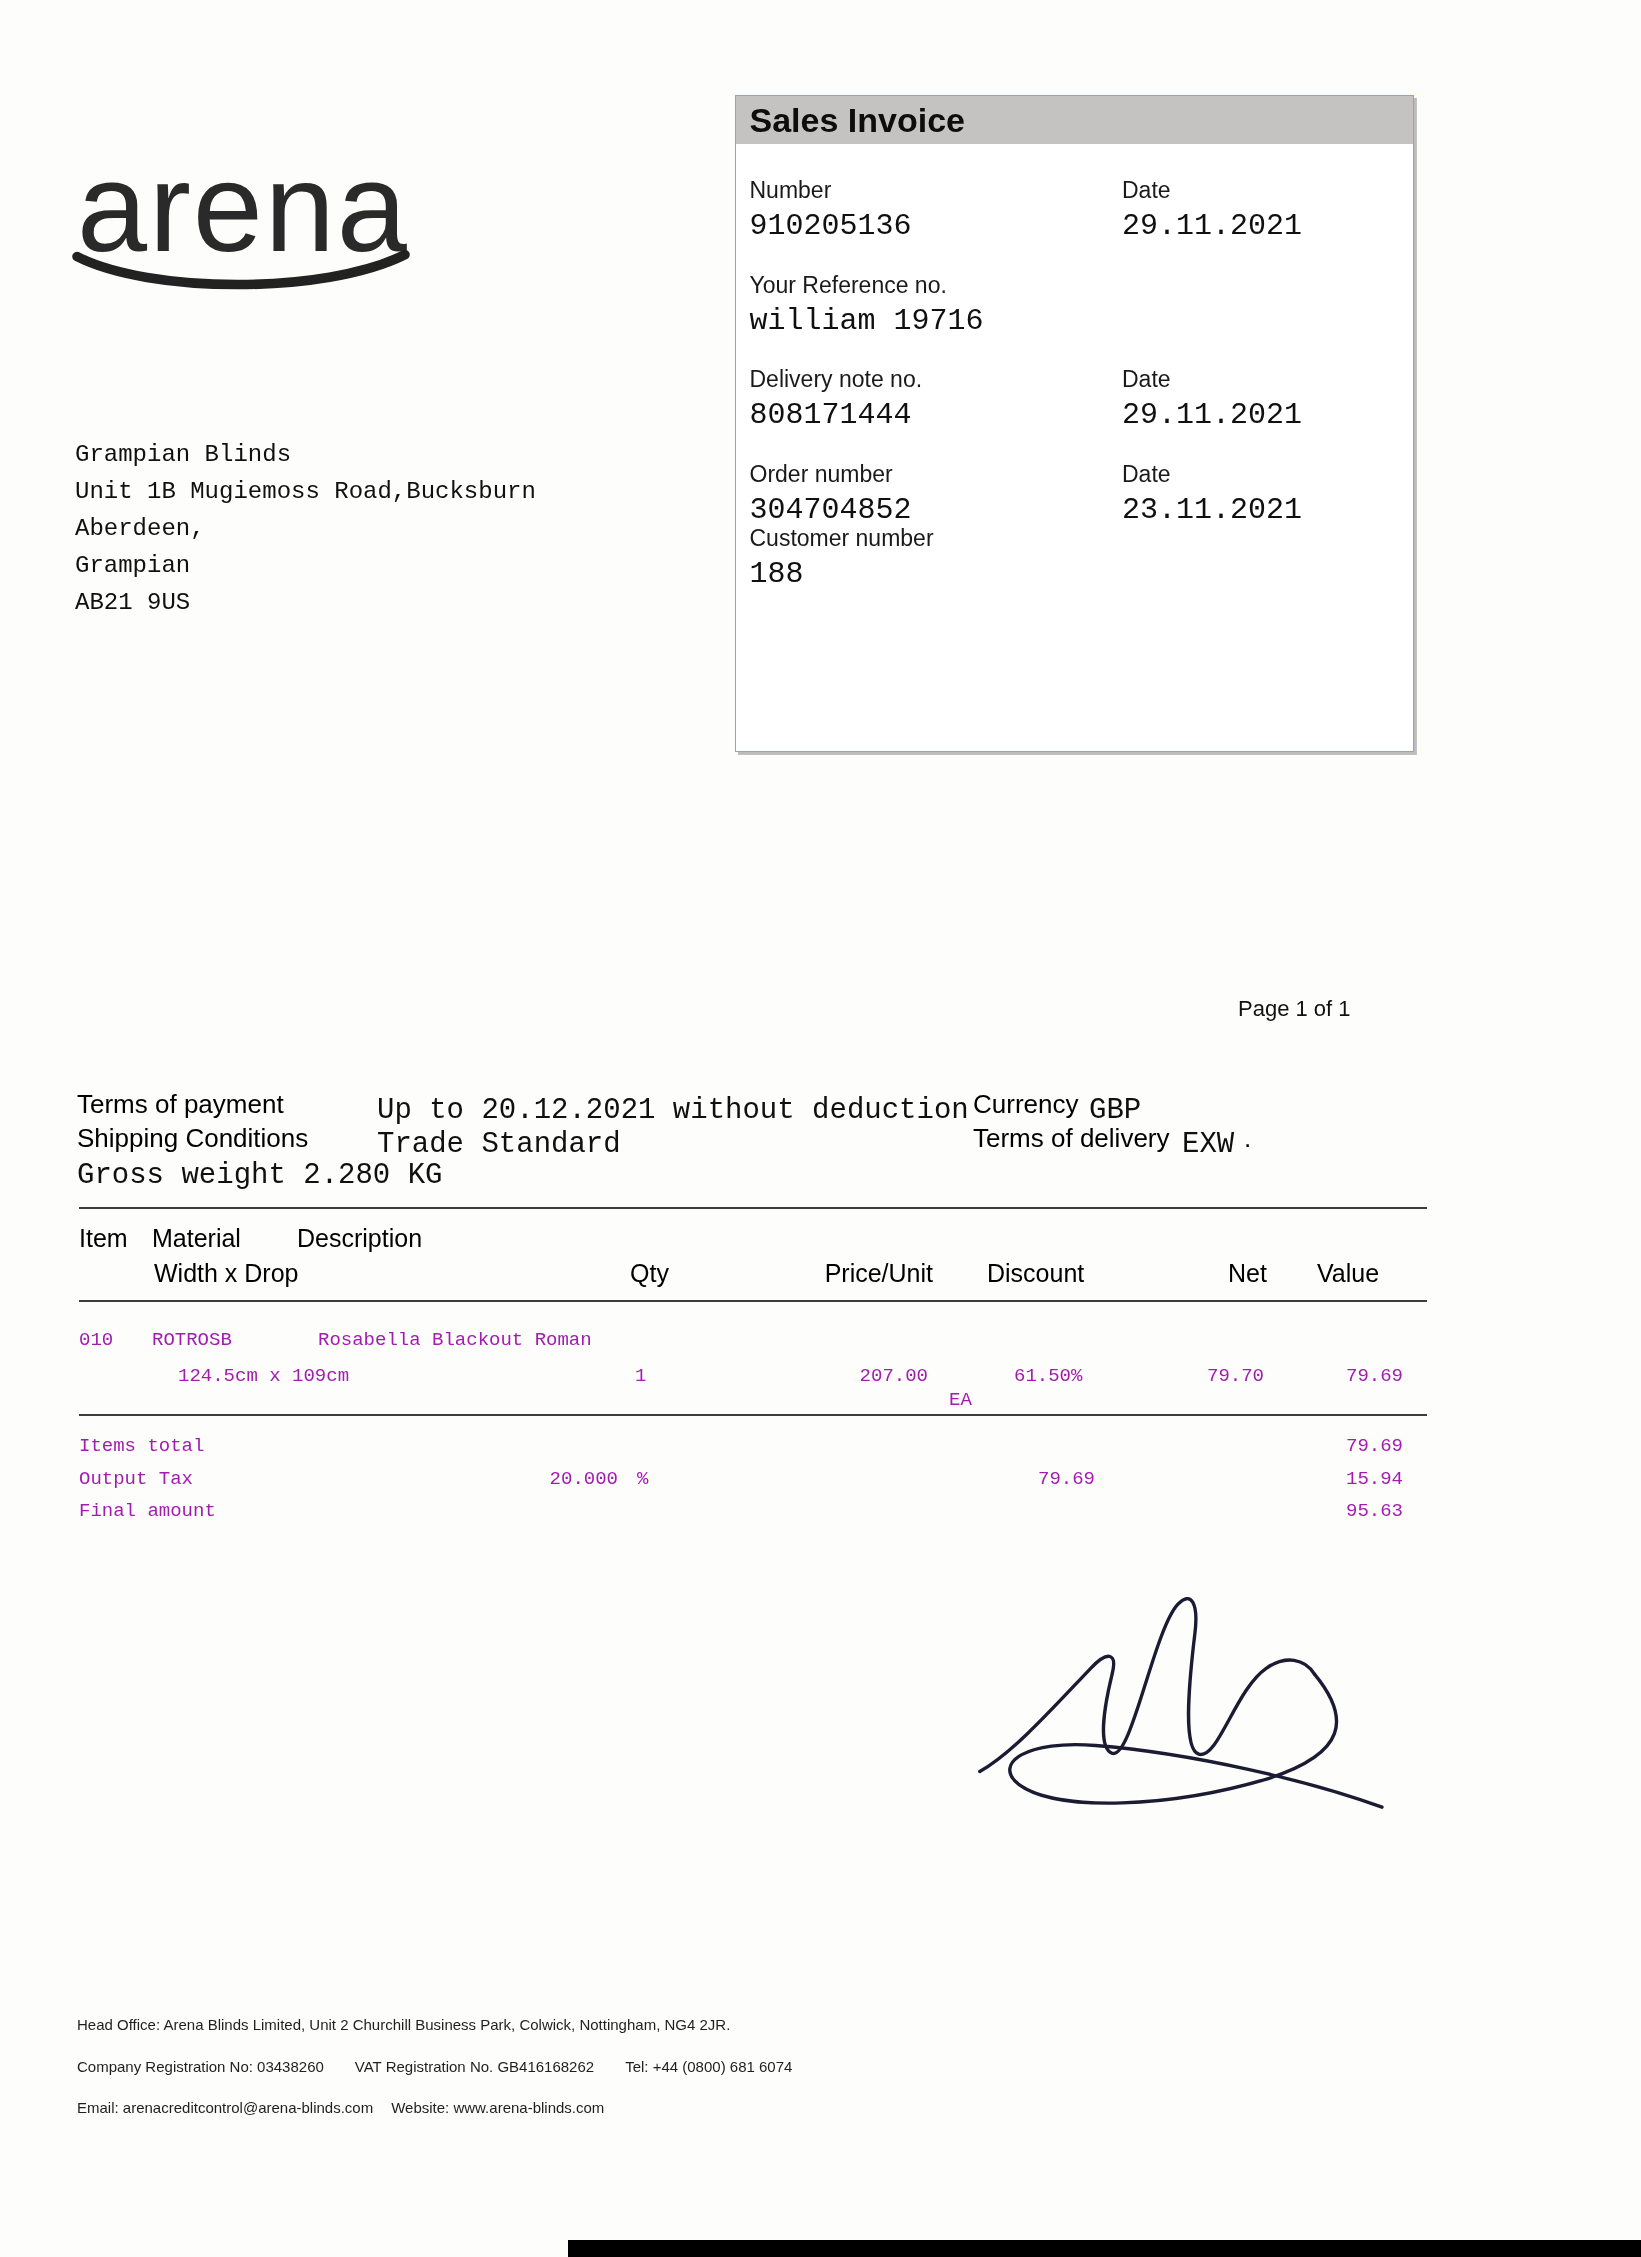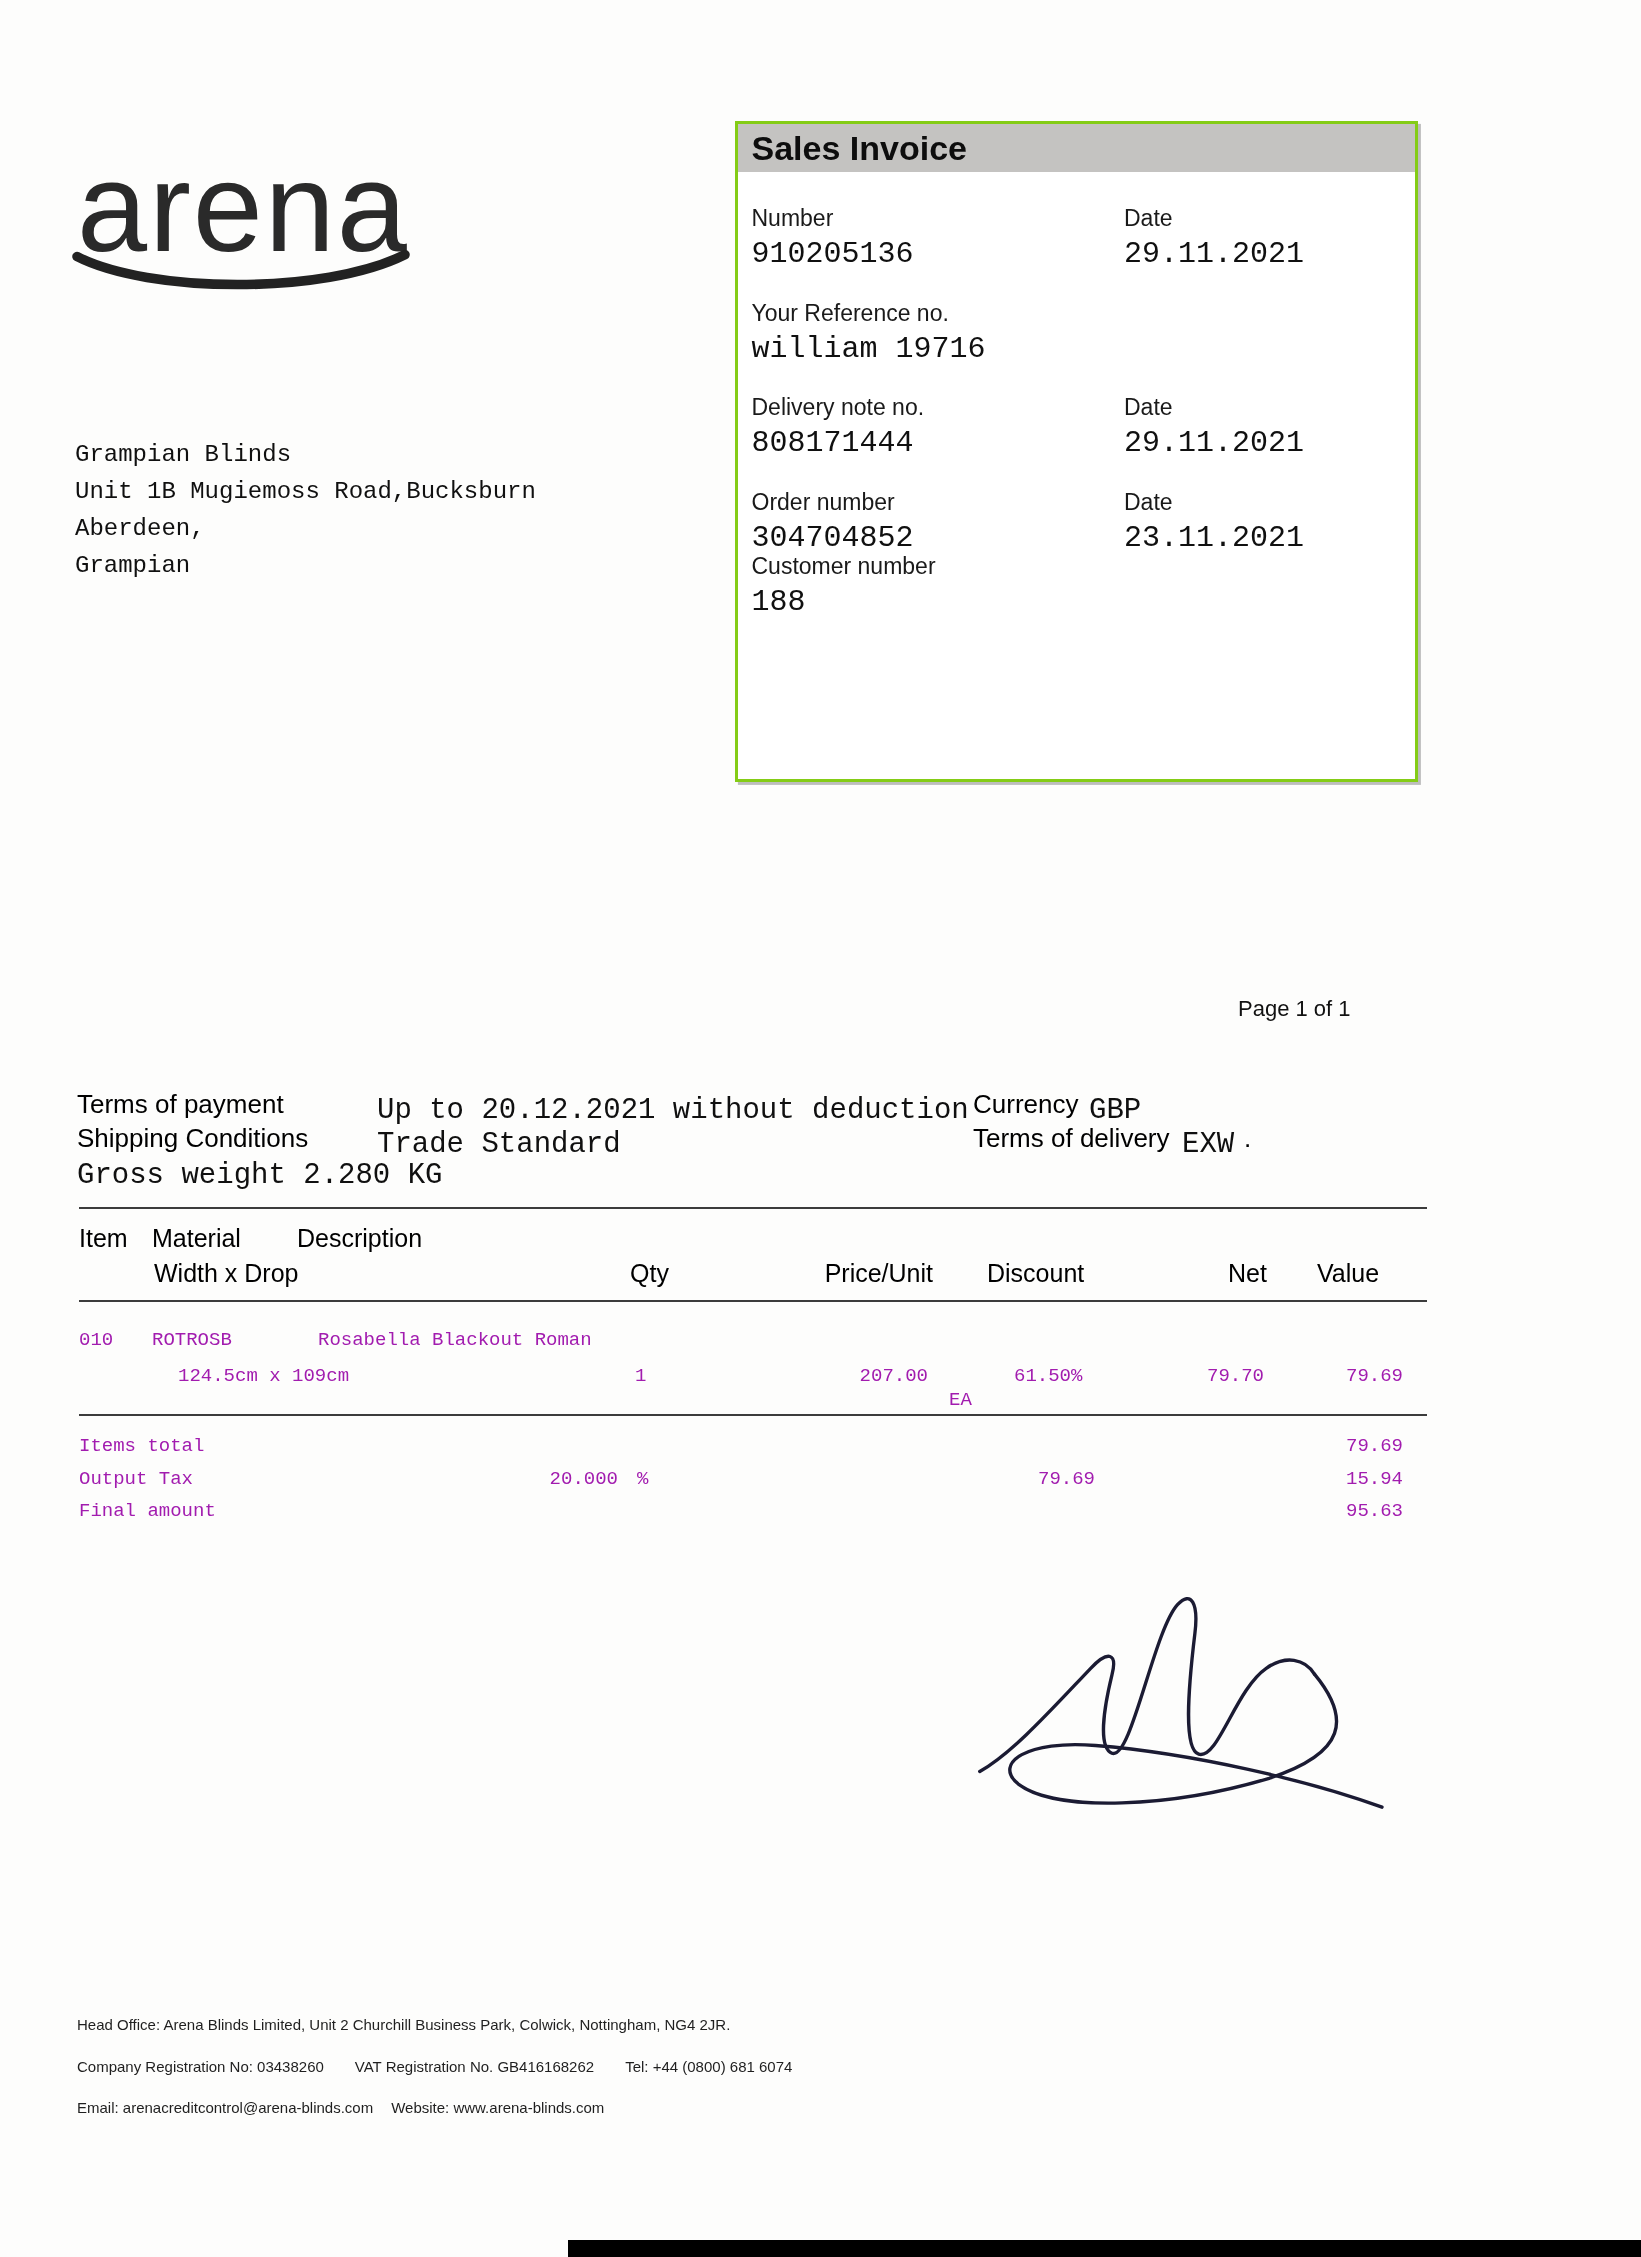--- a/index.html
+++ b/index.html
@@ -5,21 +5,21 @@
   html,body{margin:0;padding:0;}
   body{background:#ffffff;font-family:"Liberation Sans",sans-serif;color:#1c1c1c;}
   .page{position:relative;width:1641px;height:2257px;background:#fdfdfc;overflow:hidden;}
   .abs{position:absolute;}
   .mono{font-family:"Liberation Mono","DejaVu Sans Mono",monospace;}
 
   
   .logo-text{font-size:126px;line-height:1;letter-spacing:1.9px;color:#2a2a2a;font-weight:400;}
 
   
-  .invoice-box{border:3px solid #84cc16;background:#ffffff;box-shadow:2.9px 2.9px 0 #bdbdbd;margin-top:26px;}
+  .invoice-box{border:1px solid #84cc16;background:#ffffff;box-shadow:2.9px 2.9px 0 #bdbdbd;}
   .invoice-title-bar{position:absolute;left:0;top:0;right:0;height:48px;background:#c4c3c1;display:flex;align-items:center;padding-left:13.5px;}
   .invoice-title{font-size:34px;font-weight:700;color:#0d0d0d;}
   .flabel{font-size:23px;color:#1a1a1a;}
   .fvalue{font-size:30px;color:#101010;margin-top:4.8px;}
 
   
   .addr-line{font-size:24px;line-height:37px;color:#101010;}
 
   
   .tlabel{font-size:26px;color:#000;}
@@ -90,20 +90,21 @@
       <div class="flabel">Customer number</div>
       <div class="fvalue mono">188</div>
     </div>
   </div>
 
   <div class="abs mono" style="left:75px;top:436px;">
     <div class="addr-line">Grampian Blinds</div>
     <div class="addr-line">Unit 1B Mugiemoss Road,Bucksburn</div>
     <div class="addr-line">Aberdeen,</div>
     <div class="addr-line">Grampian</div>
+    <div class="addr-line">AB21 9US</div>
   </div>
 
   <div class="abs" style="left:1238px;top:996px;font-size:22px;color:#111;">Page 1 of 1</div>
 
   <div class="abs tlabel" style="left:77px;top:1089px;">Terms of payment</div>
   <div class="abs tvalue mono" style="left:377px;top:1094px;">Up to 20.12.2021 without deduction</div>
 
   <div class="abs tlabel" style="left:77px;top:1123px;">Shipping Conditions</div>
   <div class="abs tvalue mono" style="left:377px;top:1128px;">Trade Standard</div>
 

